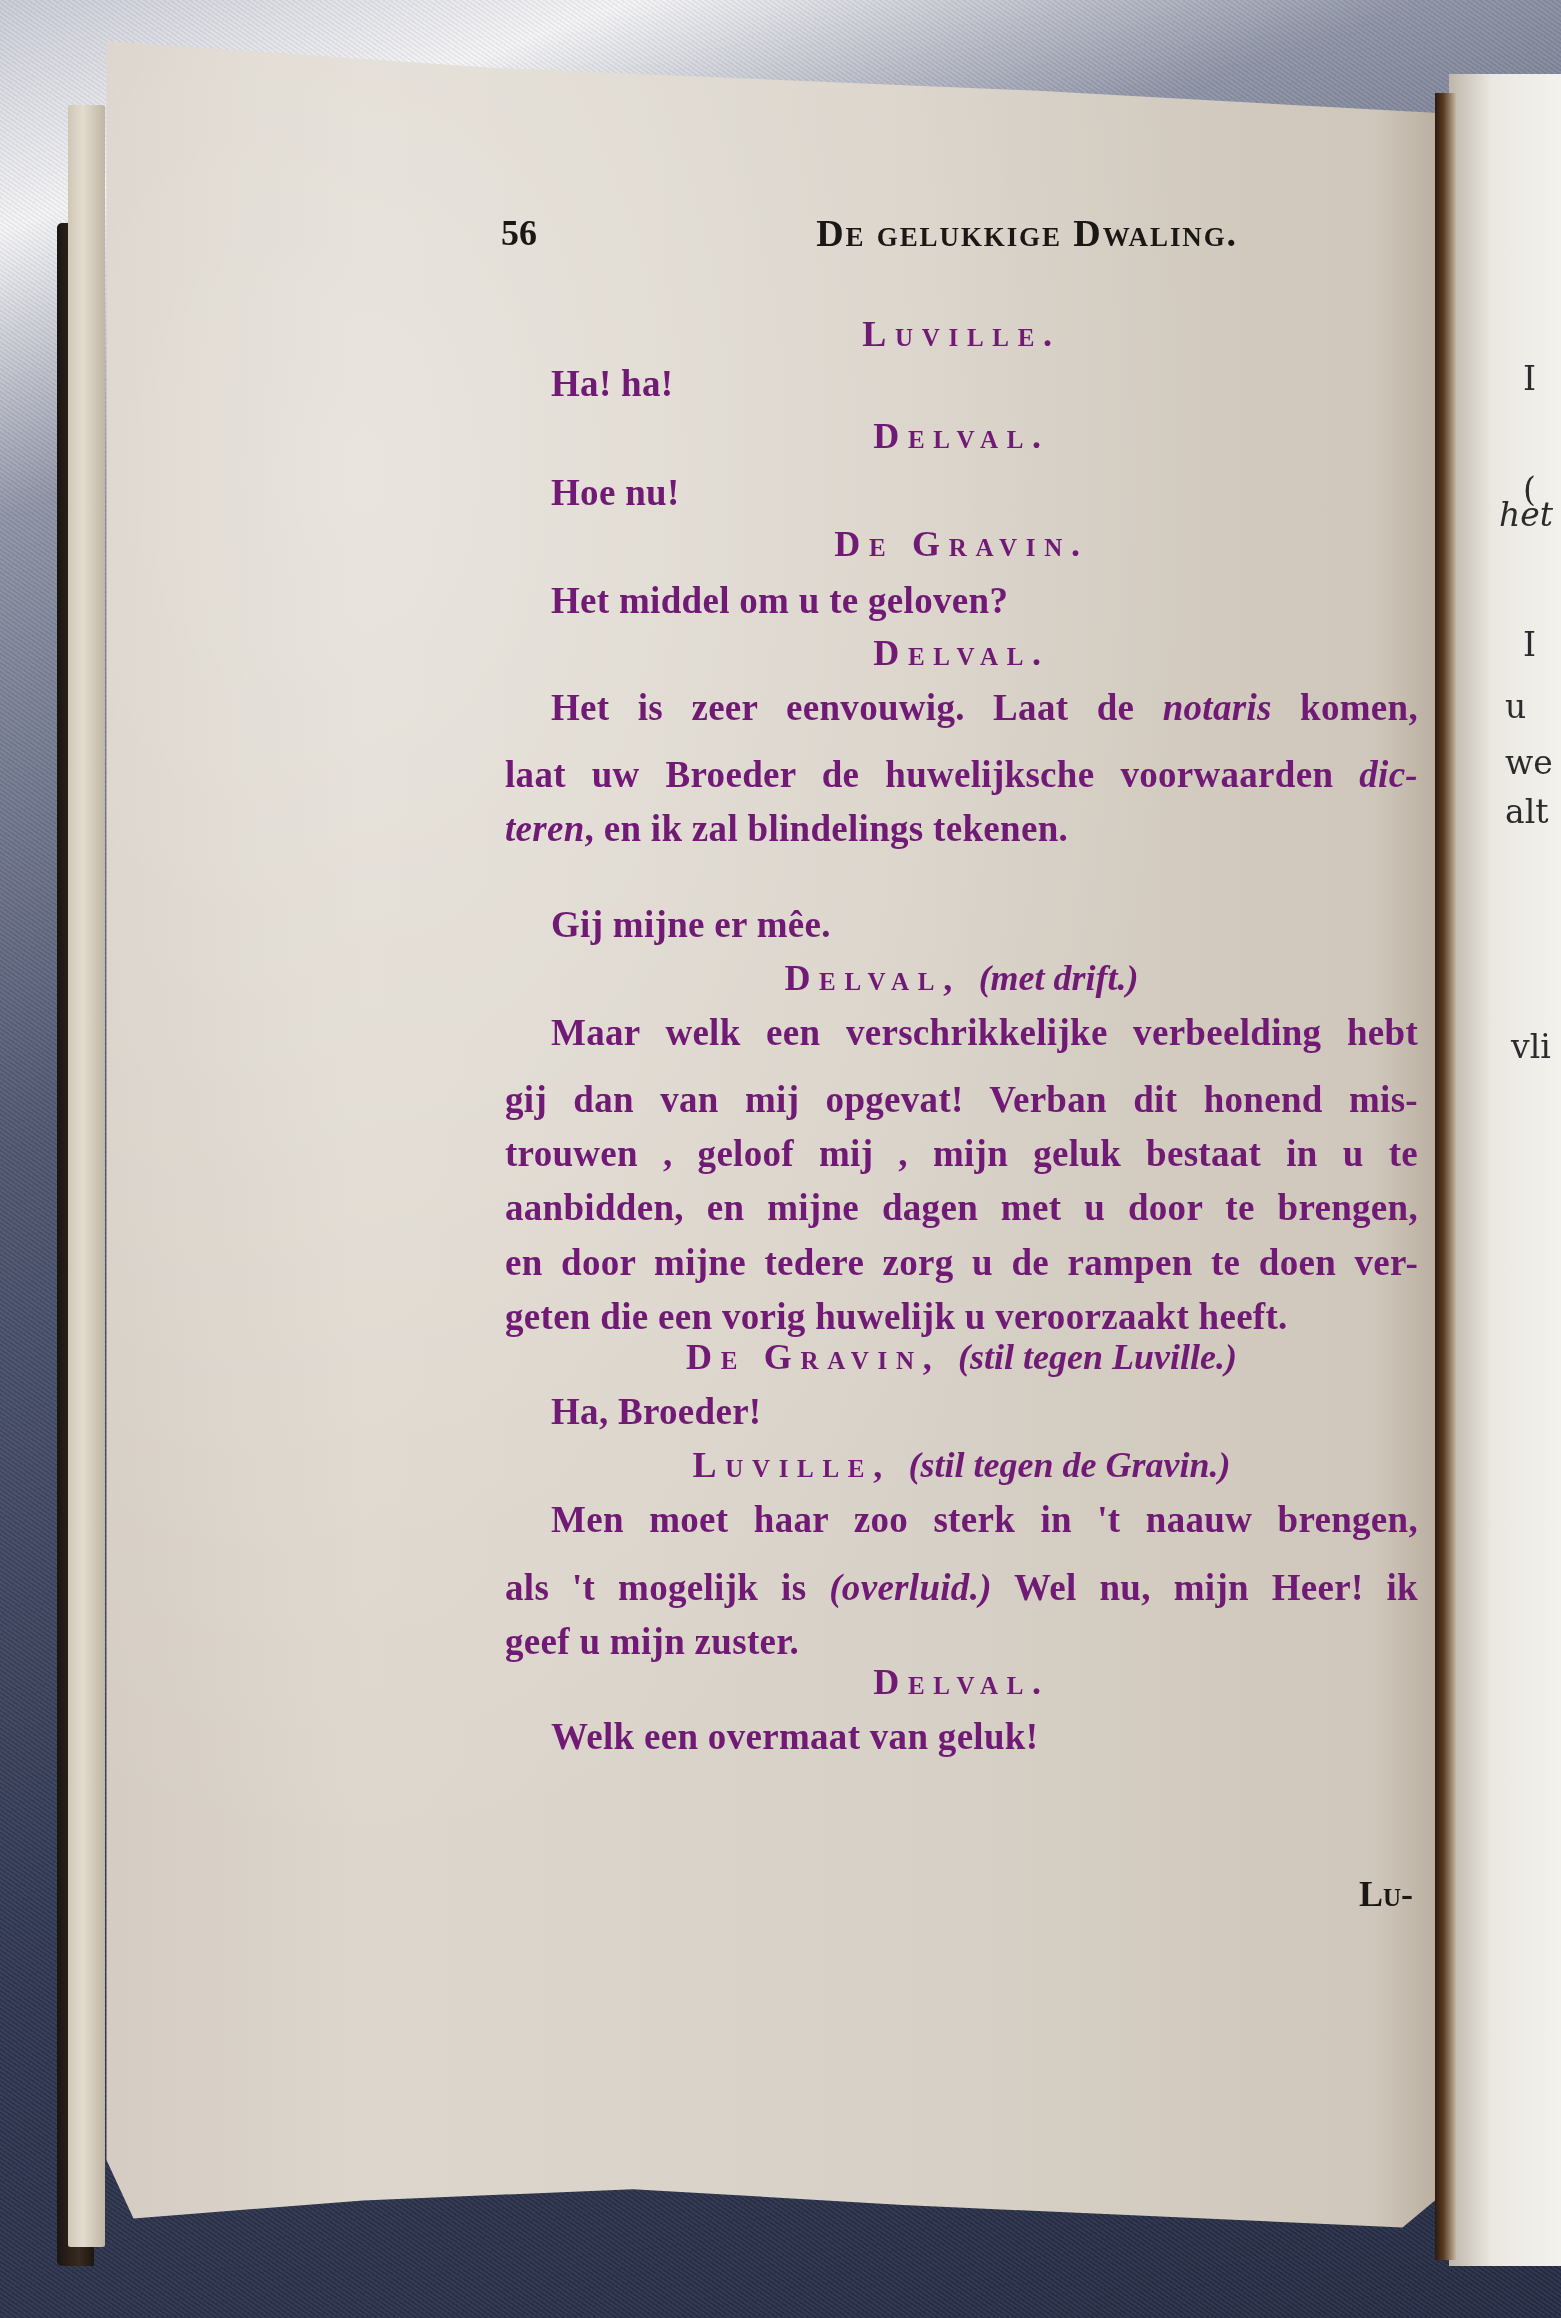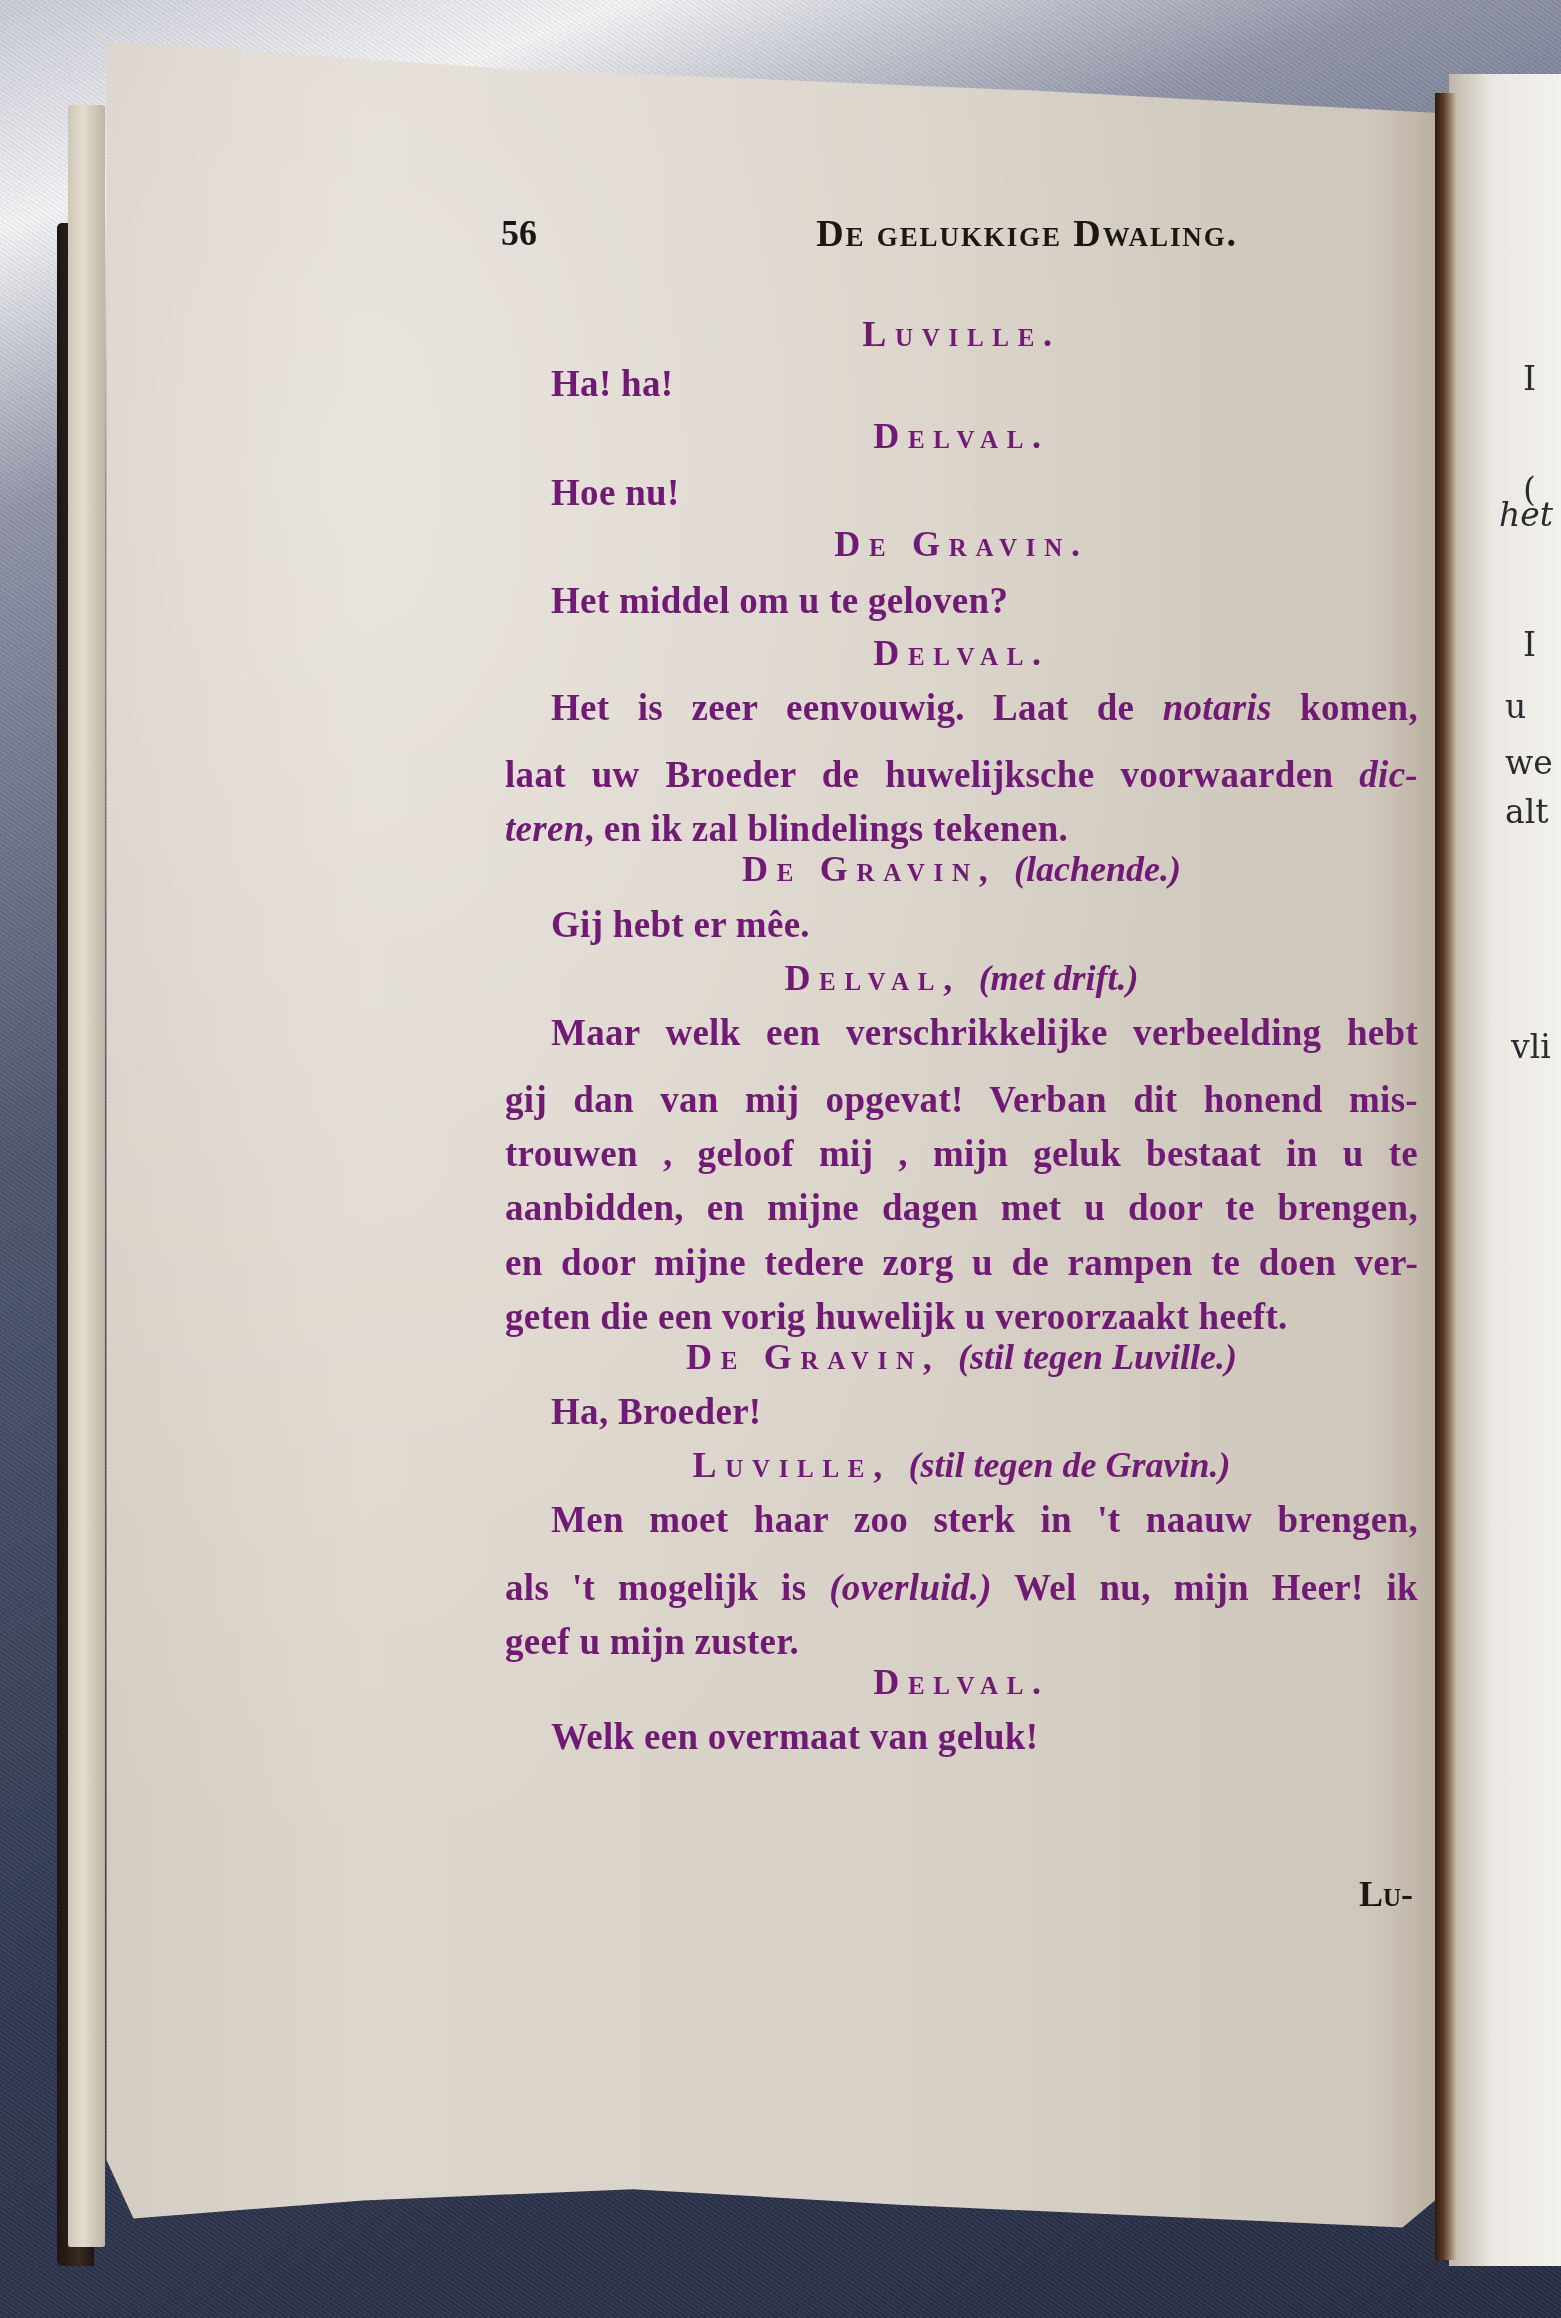--- a/index.html
+++ b/index.html
@@ -104,22 +104,21 @@
   <div class="line speech" style="top:471px">Hoe nu!</div>
 
   <div class="line heading" style="top:523px"><span class="name">De Gravin.</span></div>
   <div class="line speech" style="top:579px">Het middel om u te geloven?</div>
 
   <div class="line heading" style="top:632px"><span class="name">Delval.</span></div>
   <div class="line speech justify-i" style="top:686px"><span>Het is zeer eenvouwig.   Laat de </span><i>notaris</i><span> komen,</span></div>
   <div class="line cont justify" style="top:740px"><span>laat uw Broeder de huwelijksche voorwaarden </span><i>dic-</i><span></span></div>
   <div class="line cont" style="top:794px"><i>teren</i><span>, en ik zal blindelings tekenen.</span></div>
 
-  <div class="line heading" style="top:848px"><span class="name">De Gravin,</span> <span class="dir">(lachende.)</span></div>
-  <div class="line speech" style="top:903px">Gij hebt er mêe.</div>
+  <div class="line speech" style="top:903px">Gij mijne er mêe.</div>
 
   <div class="line heading" style="top:957px"><span class="name">Delval,</span> <span class="dir">(met drift.)</span></div>
   <div class="line speech justify-i" style="top:1011px">Maar welk een verschrikkelijke verbeelding hebt</div>
   <div class="line cont justify" style="top:1065px">gij dan van mij opgevat! Verban dit honend mis-</div>
   <div class="line cont justify" style="top:1119px">trouwen , geloof mij , mijn geluk bestaat in u te</div>
   <div class="line cont justify" style="top:1173px">aanbidden, en mijne dagen met u door te brengen,</div>
   <div class="line cont justify" style="top:1228px">en door mijne tedere zorg u de rampen te doen ver-</div>
   <div class="line cont" style="top:1282px">geten die een vorig huwelijk u veroorzaakt heeft.</div>
 
   <div class="line heading" style="top:1336px"><span class="name">De Gravin,</span> <span class="dir">(stil tegen Luville.)</span></div>

